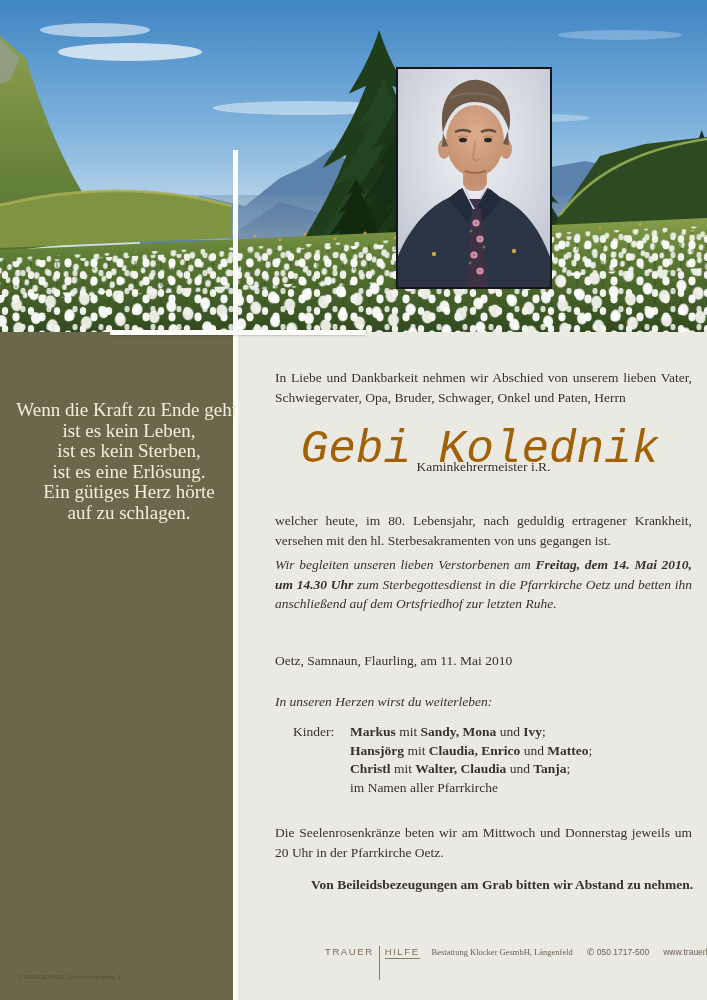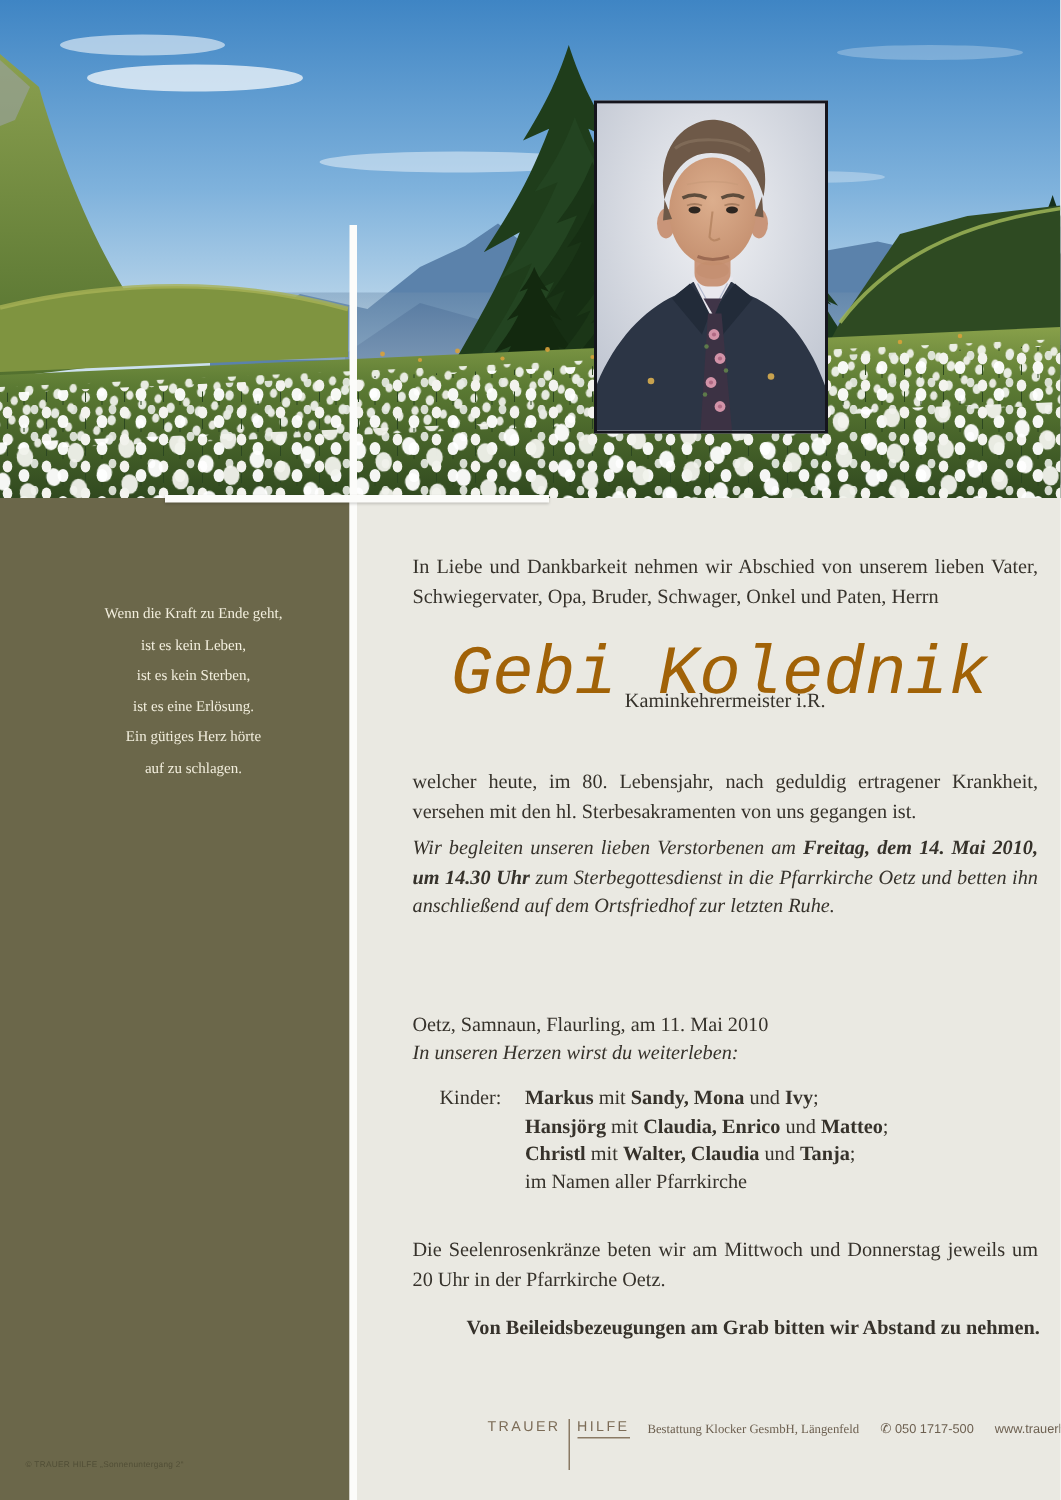--- a/index.html
+++ b/index.html
@@ -14,32 +14,32 @@
   .left-col{position:absolute;left:0;top:332px;width:233px;height:668px;background:#6b674a;}
   .divider-v{position:absolute;left:233px;top:150px;width:5px;height:850px;background:#fcfcfa;}
   .divider-h{position:absolute;left:110px;top:330px;width:256px;height:5px;background:#fcfcfa;box-shadow:0 1px 2px rgba(0,0,0,.18);}
 
   
   .portrait{position:absolute;left:396px;top:67px;width:152px;height:218px;border:2px solid #15151d;background:#cfd3dc;}
   .portrait svg{display:block;width:152px;height:218px;}
 
   
   .poem{position:absolute;left:0;top:400px;width:258px;text-align:center;
-        color:#f2eedd;font-size:10px;line-height:20.5px;}
+        color:#f2eedd;font-size:19px;line-height:20.5px;}
 
   
   .txt{position:absolute;left:275px;width:417px;color:#36322b;font-size:13.5px;line-height:19.5px;}
   .justify{text-align:justify;}
   .intro{top:368px;}
   .name{position:absolute;left:252px;top:424px;width:456px;text-align:center;
         font-family:Liberation Mono, monospace;font-style:italic;font-size:46px;color:#a16207;line-height:52px;}
   .profession{top:457px;text-align:center;}
   .obituary{top:511px;}
   .funeral{top:555px;font-style:italic;}
-  .dateline{top:673px;}
+  .dateline{top:651px;}
   .remembrance{top:692px;font-style:italic;}
   .family{position:absolute;left:293px;top:723px;display:flex;color:#36322b;font-size:13.5px;line-height:18.5px;}
   .family .flabel{width:57px;}
   .rosary{top:823px;}
   .condolence{top:875px;font-weight:bold;margin-left:36px;}
   b,.b{font-weight:bold;}
 
   
   .footer{position:absolute;left:325px;top:946px;display:flex;align-items:flex-start;
           font-family:"Liberation Sans",sans-serif;font-size:8.5px;color:#6d6050;white-space:nowrap;}

